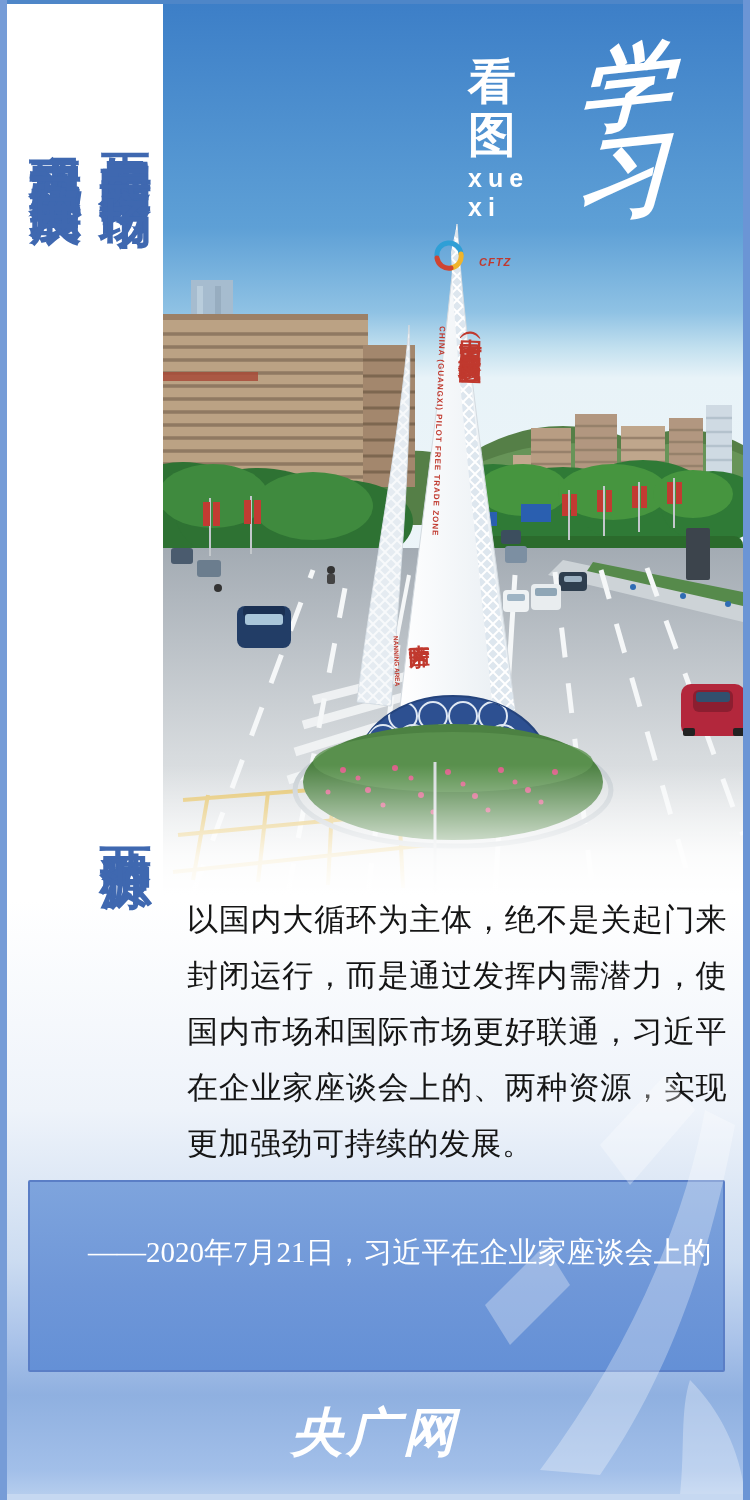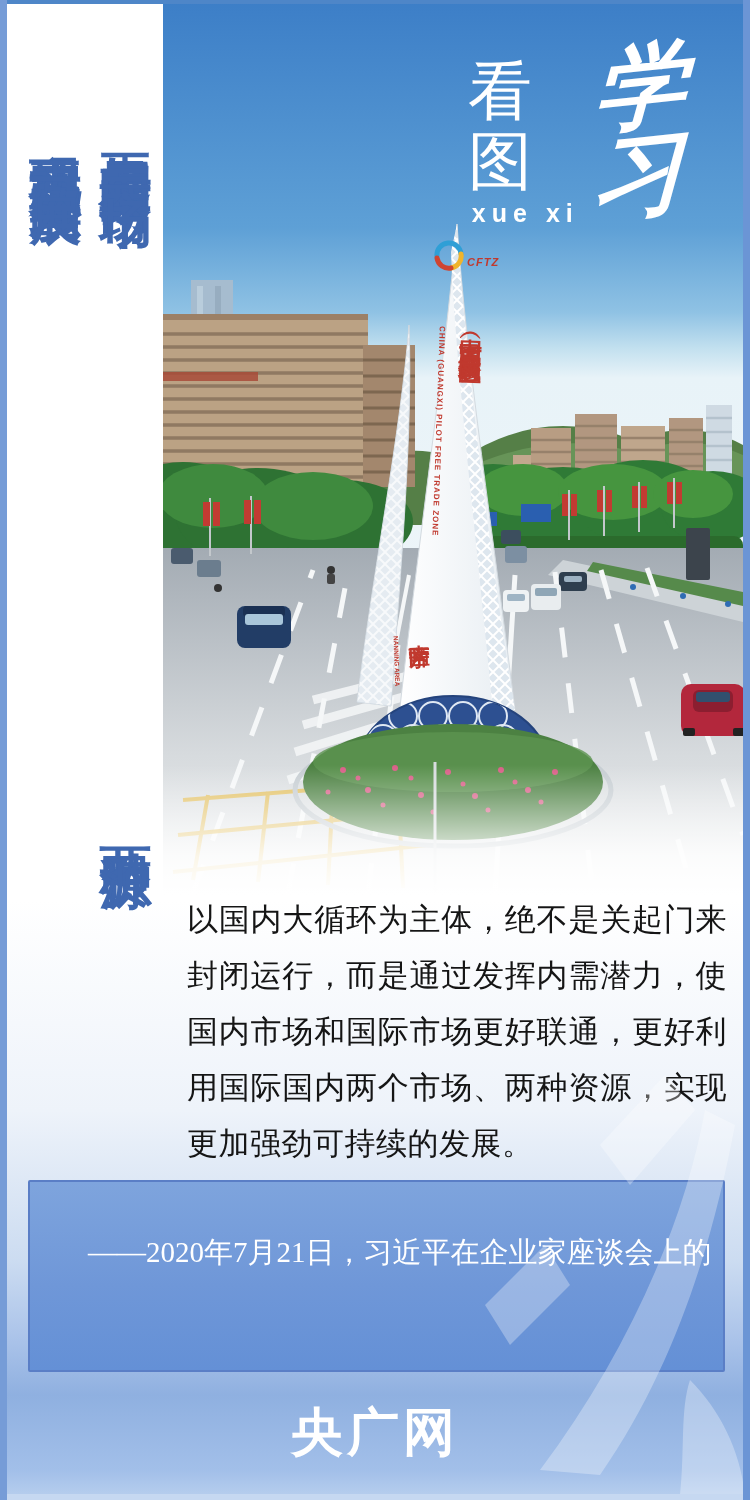--- a/index.html
+++ b/index.html
@@ -17,27 +17,27 @@
   .photo svg{display:block;}
   .photo-fade{position:absolute;left:0;bottom:0;width:100%;height:130px;
       background:linear-gradient(180deg,rgba(255,255,255,0) 0%,rgba(255,255,255,.85) 70%,#ffffff 100%);z-index:6;}
   
   .mon-text{position:absolute;writing-mode:vertical-rl;text-orientation:mixed;color:#c0392e;
       font-family:"Liberation Sans","DejaVu Sans",sans-serif;z-index:5;}
   .mon-title{left:288px;top:320px;height:345px;font-size:23px;font-weight:700;letter-spacing:2px;transform:rotate(2deg);}
   .mon-title-en{left:269px;top:326px;height:330px;font-size:8px;font-weight:700;letter-spacing:1px;transform:rotate(2deg);}
   .mon-area{left:243px;top:628px;height:100px;font-size:21px;font-weight:700;letter-spacing:1px;transform:rotate(-2deg);}
   .mon-area-en{left:231px;top:636px;height:85px;font-size:6.5px;font-weight:700;transform:rotate(-2deg);}
-  .mon-badge{position:absolute;left:304px;top:256px;z-index:5;color:#c0392e;font-size:11px;font-weight:700;font-style:italic;letter-spacing:1px;}
+  .mon-badge{position:absolute;left:316px;top:256px;z-index:5;color:#c0392e;font-size:11px;font-weight:700;font-style:italic;letter-spacing:1px;}
   .cftz-swirl{position:absolute;left:266px;top:236px;z-index:5;}
 
   
   .brand{position:absolute;left:468px;top:56px;z-index:10;color:#fff;display:flex;align-items:flex-start;}
   .brand-left{display:flex;flex-direction:column;align-items:center;}
-  .brand-cn{font-size:64px;font-weight:400;letter-spacing:3px;line-height:1.1;}
+  .brand-cn{font-size:48px;font-weight:700;letter-spacing:3px;line-height:1.1;}
   .brand-pinyin{font-size:25px;font-weight:700;letter-spacing:6px;margin-top:2px;}
   .brand-script{font-family:"DejaVu Serif","Liberation Serif",serif;font-style:italic;font-weight:600;
       font-size:92px;line-height:.95;margin-left:10px;margin-top:-16px;transform:rotate(-6deg) skewX(-8deg);}
 
   
   .hl{position:absolute;writing-mode:vertical-rl;text-orientation:upright;color:#3f68b0;
       font-family:"Liberation Serif","DejaVu Serif",serif;font-weight:700;font-size:52px;letter-spacing:4px;z-index:8;}
   .hl-r1{left:90px;top:112px;}
   .hl-r2{left:90px;top:806px;}
   .hl-l{left:20px;top:112px;}
@@ -53,21 +53,21 @@
       border:2px solid #5a7ec6;border-radius:2px;padding:34px 28px 0 58px;
       color:#ffffff;font-family:"Liberation Serif","DejaVu Serif",serif;font-size:29px;line-height:72px;}
   .quote-box .l1{white-space:nowrap;}
 
   
   .watermark{position:absolute;left:450px;top:1050px;z-index:12;pointer-events:none;}
 
   
   .footer{position:absolute;left:0;top:1398px;width:750px;text-align:center;z-index:15;}
   .footer-logo{color:#fff;font-size:52px;font-weight:900;letter-spacing:4px;
-      font-family:"Liberation Sans","DejaVu Sans",sans-serif;}
+      font-family:"Liberation Sans","DejaVu Sans",sans-serif;font-style:italic;}
 </style>
 </head>
 <body>
 
 <div class="page">
 
   <div class="photo">
     <svg width="580" height="895" viewBox="0 0 580 895">
       <defs>
         <linearGradient id="skyG" x1="0" y1="0" x2="0" y2="1">
@@ -377,21 +377,21 @@
       <div class="brand-cn">看图</div>
       <div class="brand-pinyin">xue xi</div>
     </div>
     <div class="brand-script">学习</div>
   </div>
 
   <div class="hl hl-r1">更好利用国际国内两个市场</div>
   <div class="hl hl-r2">两种资源</div>
   <div class="hl hl-l">实现更加强劲可持续的发展</div>
 
-  <div class="para">以国内大循环为主体，绝不是关起门来封闭运行，而是通过发挥内需潜力，使国内市场和国际市场更好联通，更好利用国际国内两个市场、两种资源，实现更加强劲可持续的发展。</div>
+  <div class="para">以国内大循环为主体，绝不是关起门来封闭运行，而是通过发挥内需潜力，使国内市场和国际市场更好联通，习近平在企业家座谈会上的、两种资源，实现更加强劲可持续的发展。</div>
 
   <div class="quote-box">
     <div class="l1">——2020年7月21日，习近平在企业家座谈会上的</div>
   </div>
 
   <svg class="watermark" width="300" height="450" viewBox="0 0 300 450">
     <g fill="#ffffff" fill-opacity=".3">
       <polygon points="150,95 215,25 245,60 180,135"></polygon>
       <path d="M255,60 C235,170 180,300 90,420 L150,425 C230,310 265,180 285,75 Z"></path>
       <polygon points="35,255 95,195 120,235 60,295"></polygon>

